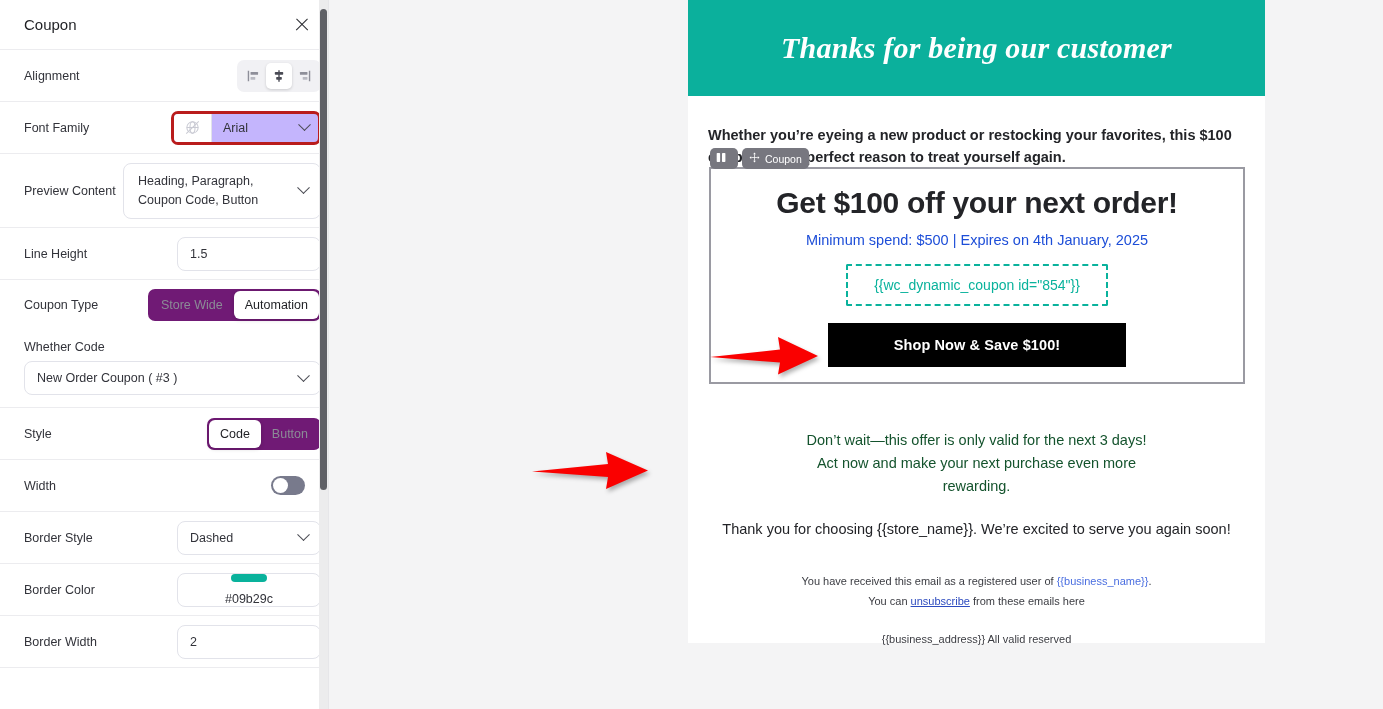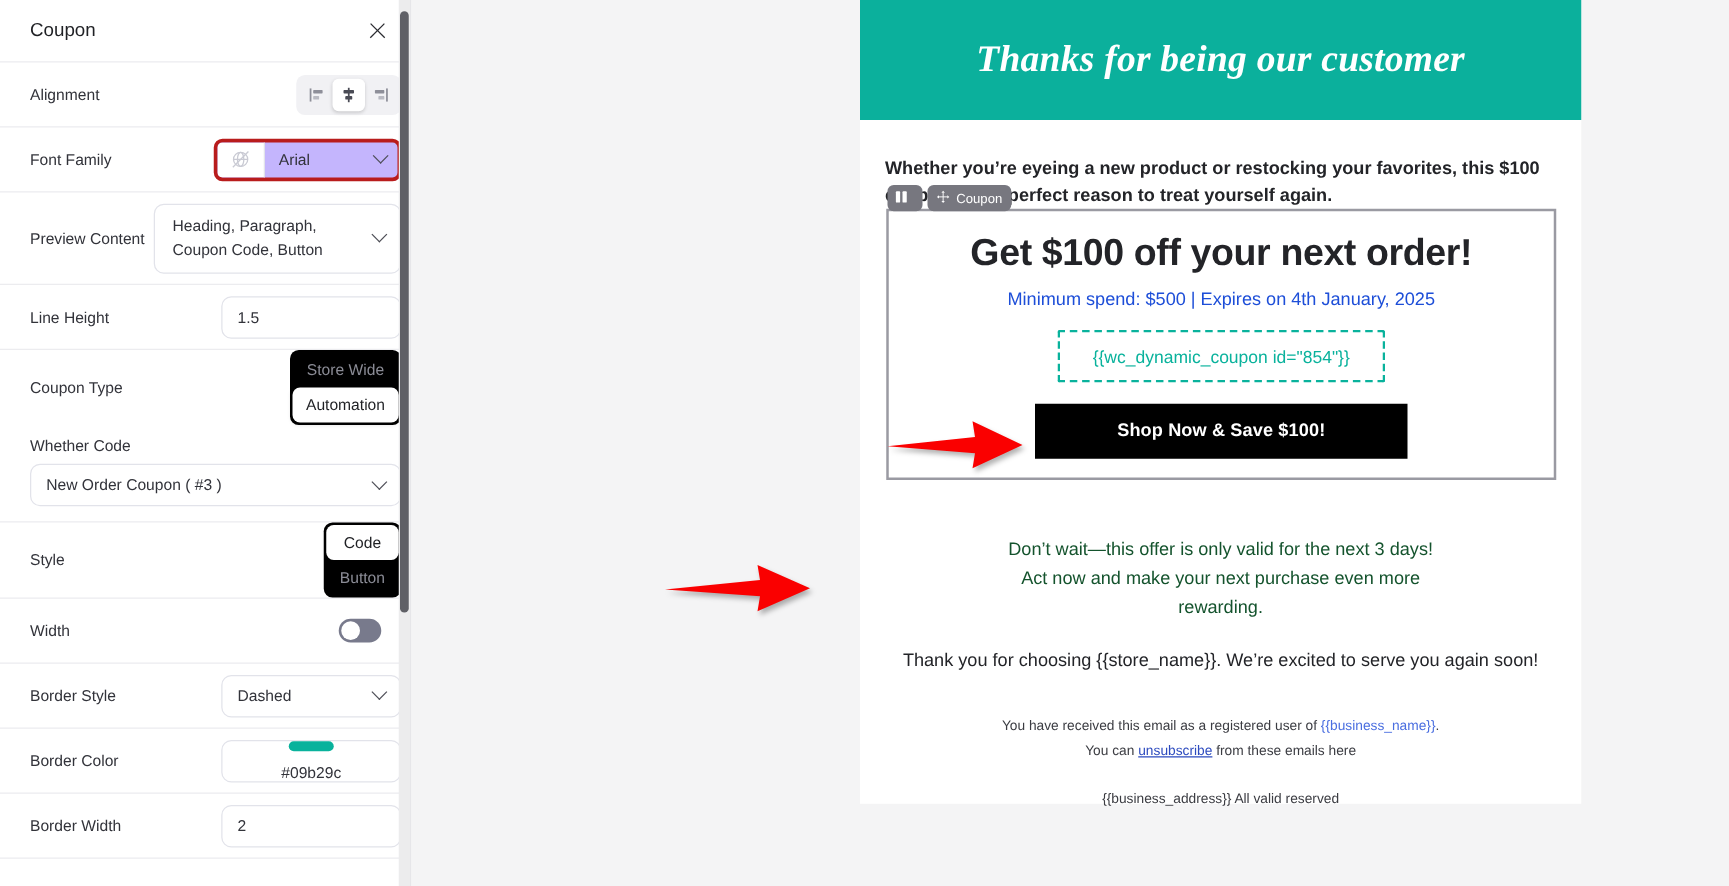--- a/index.html
+++ b/index.html
@@ -61,21 +61,21 @@
   .seg-btn {
     width: 26px; height: 26px; border-radius: 5px;
     display: flex; align-items: center; justify-content: center;
     background: transparent; border: none; cursor: pointer; padding: 0;
   }
   .seg-btn.active { background: #ffffff; box-shadow: 0 1px 3px rgba(0,0,0,.16); }
 
   
   .tseg {
     display: inline-flex; align-items: stretch;
-    background: #000000; border-radius: 7px; padding: 2px; flex-direction: column;
+    background: #701a75; border-radius: 7px; padding: 2px;
   }
   .tseg-btn {
     border: none; background: transparent; cursor: pointer;
     font-family: inherit; font-size: 12.5px; color: #8b8c96;
     padding: 7px 11px; border-radius: 6px; white-space: nowrap;
   }
   .tseg-btn.active {
     background: #ffffff; color: #1f2024;
     box-shadow: 0 1px 4px rgba(0,0,0,.18);
   }

